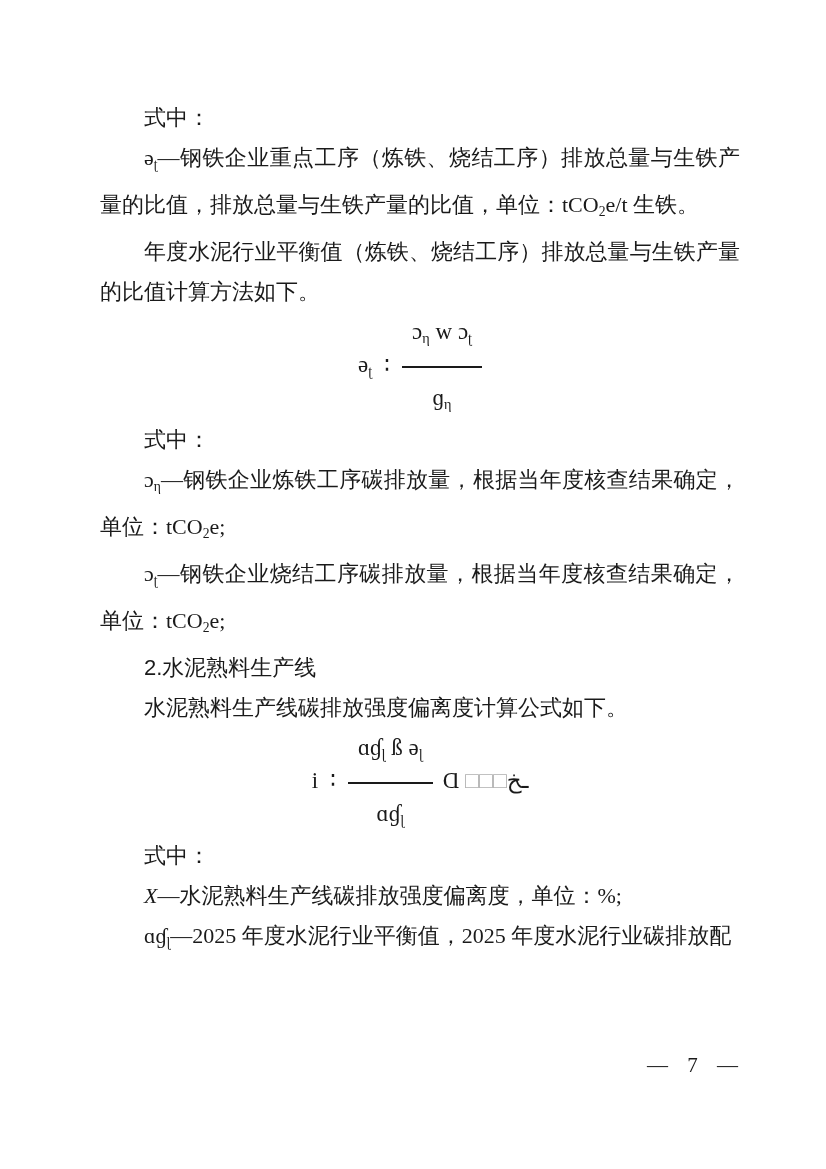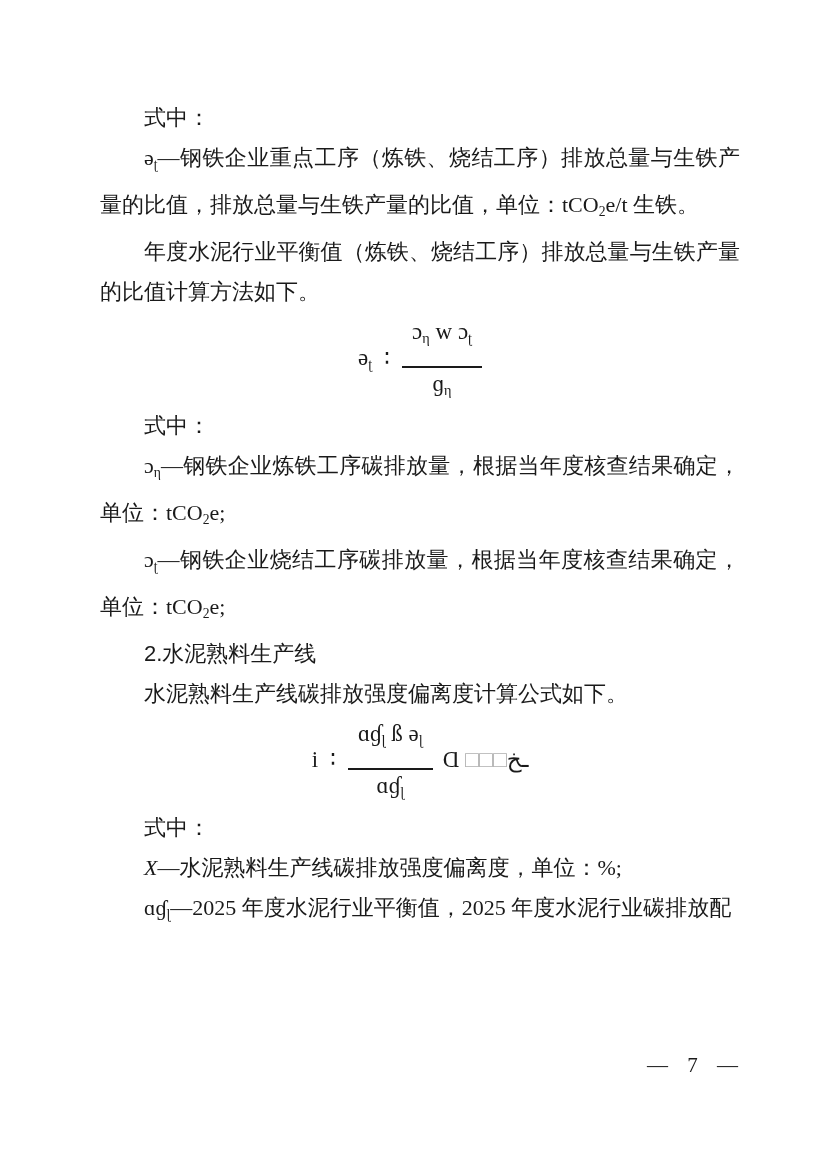--- a/index.html
+++ b/index.html
@@ -50,21 +50,21 @@
     display: inline-block;
     vertical-align: middle;
   }
   .frac { display: inline-flex; flex-direction: column; }
   .frac .num {
     display: block;
     padding: 0 10px 19px;
     border-bottom: 2px solid #1a1a1a;
     white-space: nowrap;
   }
-  .frac .den { display: block; padding-top: 2px; white-space: nowrap; }
+  .frac .den { display: block; padding-top: 16px; white-space: nowrap; }
   .f-rel { margin: 0 12px; }
   .f-trail { margin-left: 10px; white-space: nowrap; }
   .seg-sub { font-size: 0.62em; vertical-align: -0.28em; }
   .seg-i { font-style: italic; }
   .seg-box { color: #b0b0b0; }
   .page-number {
     position: absolute;
     top: 1053px;
     right: 88px;
     font-size: 21px;

